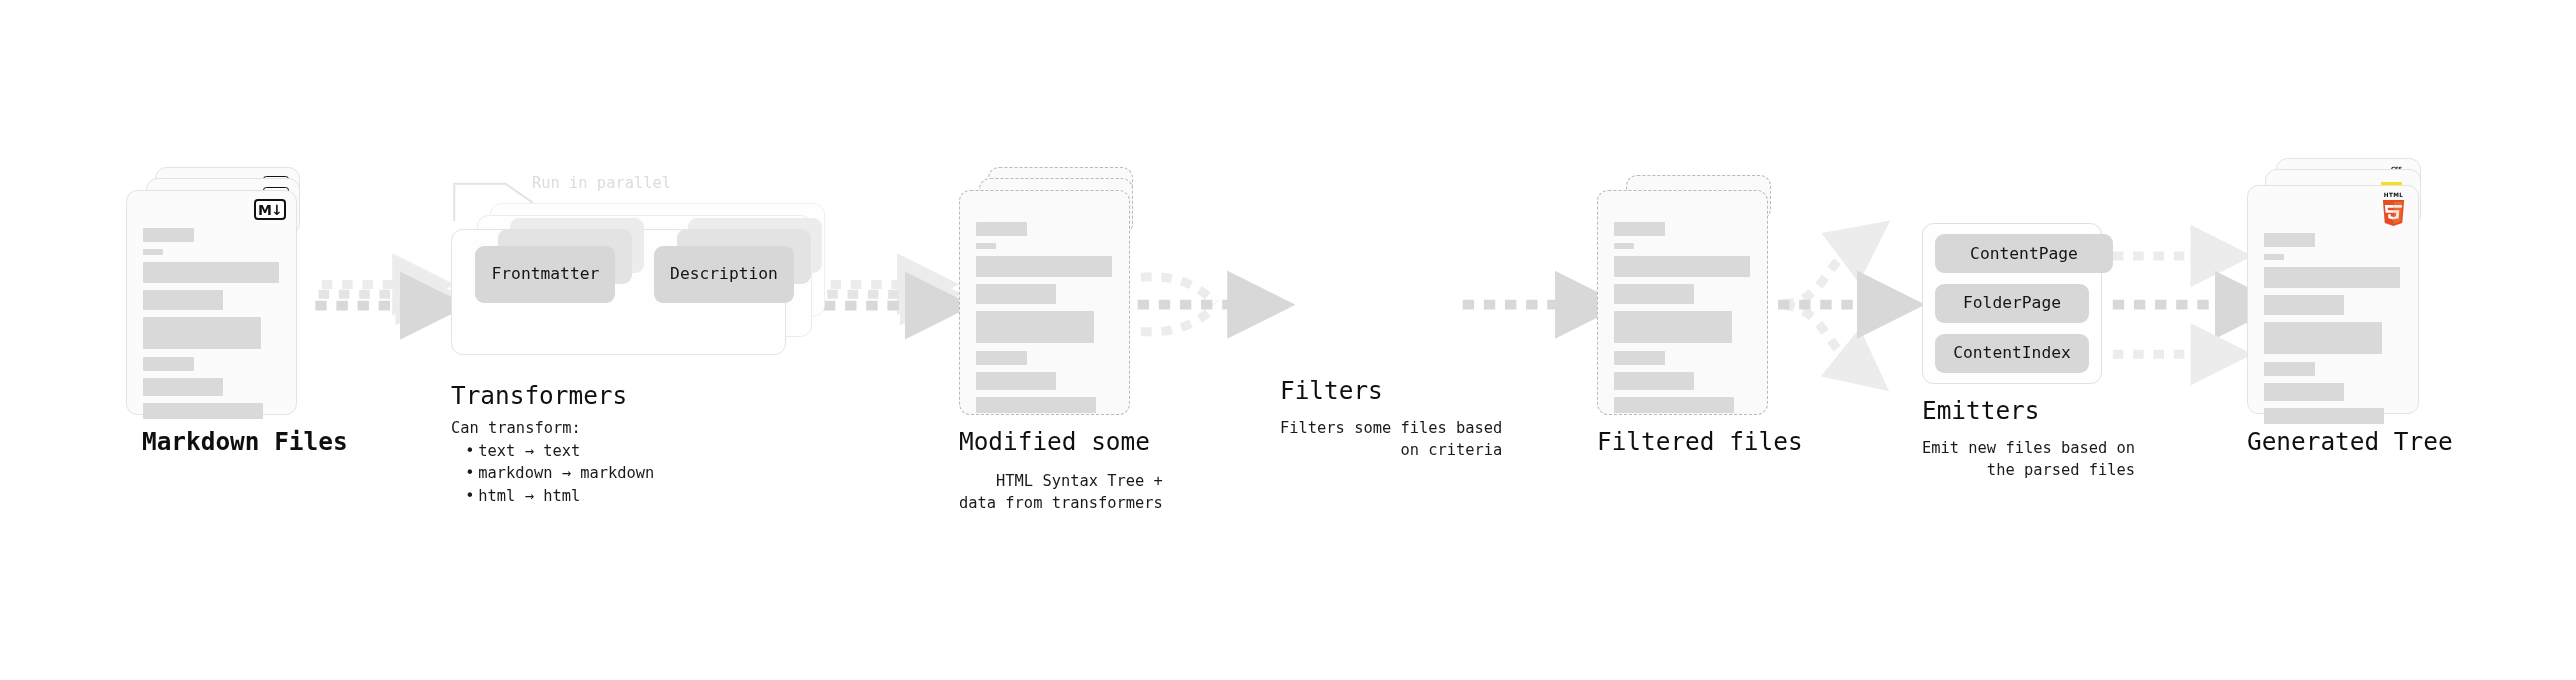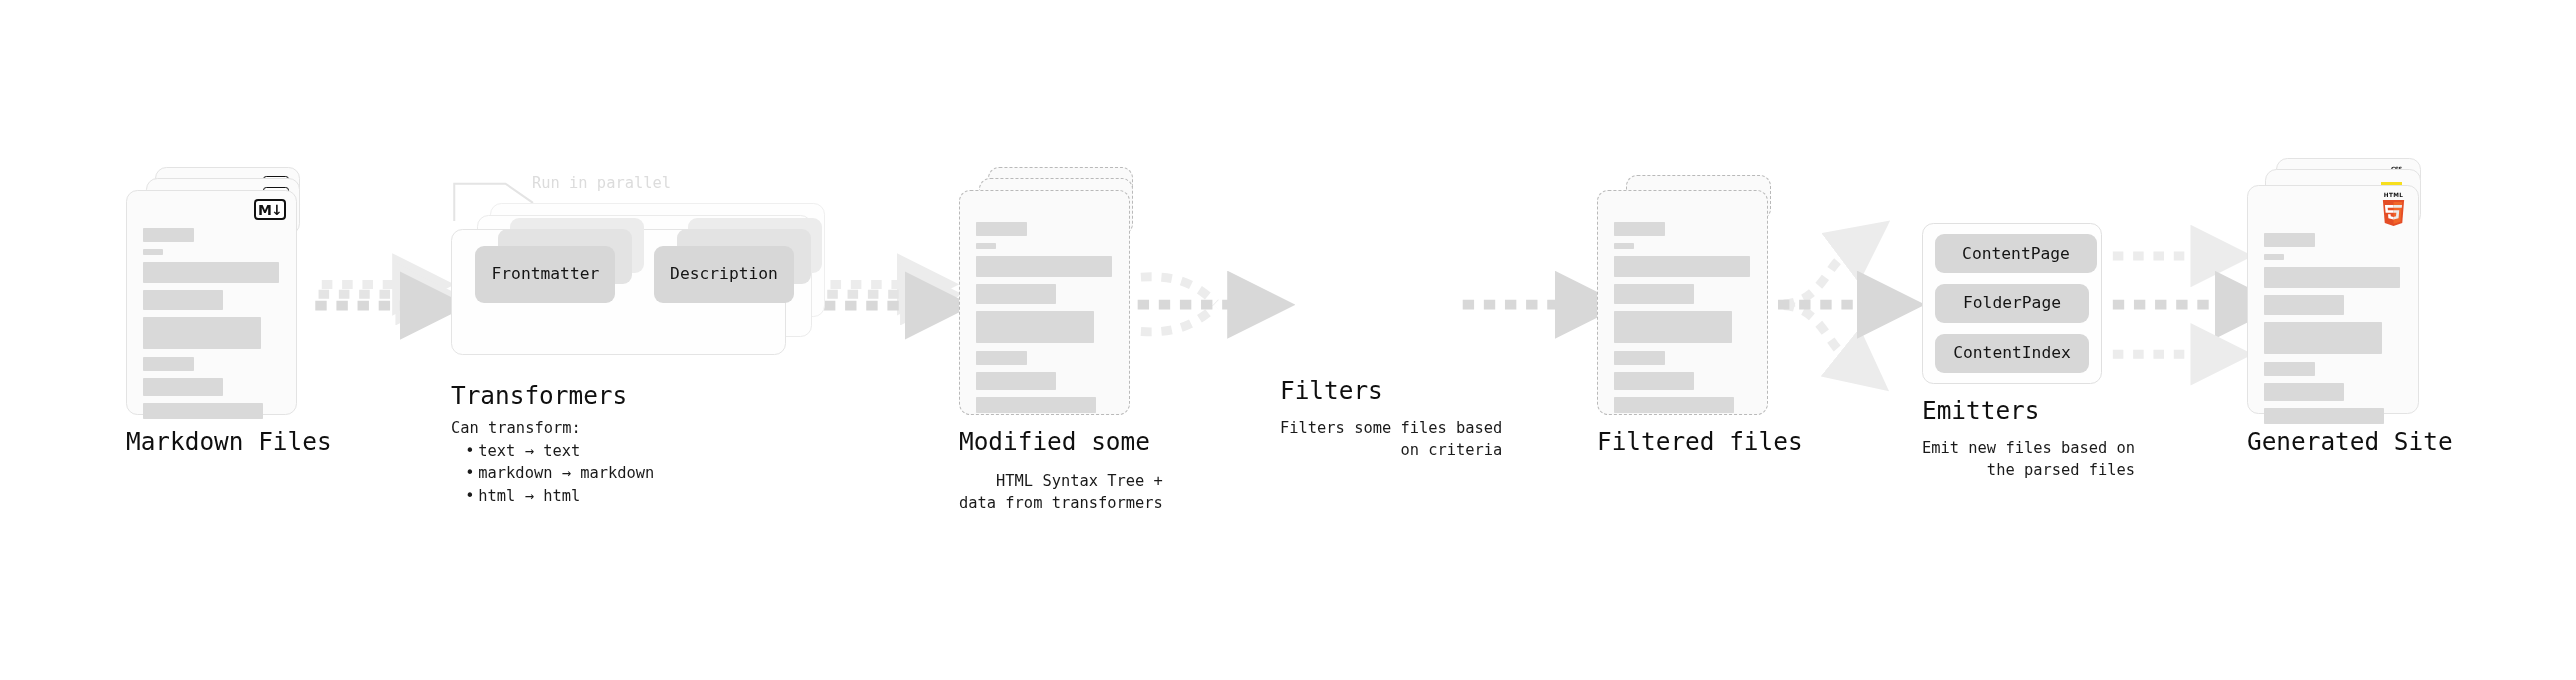--- a/index.html
+++ b/index.html
@@ -215,21 +215,21 @@
         <div class="bar" style="width:19.5px;height:5.7px;"></div>
         <div class="bar" style="width:136px;height:20.3px;"></div>
         <div class="bar" style="width:80px;height:20.3px;"></div>
         <div class="bar" style="width:118px;height:32px;"></div>
         <div class="bar" style="width:51px;height:14px;"></div>
         <div class="bar" style="width:80px;height:18px;"></div>
         <div class="bar" style="width:120px;height:15.4px;"></div>
       </div>
     </div>
   </div>
-  <div class="caption-title" style="left:126px; top:429px;">Markdown Files</div>
+  <div class="caption-title" style="left:142px; top:429px;font-weight:bold;">Markdown Files</div>
 
   <div class="node" style="left:451px; top:179px; width:382px; height:187px;text-decoration:underline;">
     <div class="parallel-label" style="left:81px; top:-3.3px;">Run in parallel</div>
 
     <div class="box" style="left:39px; top:24.4px; width:335px; height:114px; border-color:#efefef;"></div>
     <div class="box" style="left:26px; top:36px; width:335px; height:122px; border-color:#ebebeb;"></div>
     <div class="box" style="left:0px; top:50px; width:335px; height:126px; border-color:#e4e4e4;"></div>
 
     <div class="pill" style="left:59px; top:39px; width:134px; height:55px; background:#ececec; color:transparent;"></div>
     <div class="pill" style="left:47px; top:50px; width:134px; height:55px; background:#e3e3e3; color:transparent;"></div>
@@ -285,21 +285,21 @@
         <div class="bar" style="width:51px;height:14px;"></div>
         <div class="bar" style="width:80px;height:18px;"></div>
         <div class="bar" style="width:120px;height:15.4px;"></div>
       </div>
     </div>
   </div>
   <div class="caption-title" style="left:1597px; top:429px;">Filtered files</div>
 
   <div class="node" style="left:1922px; top:223px; width:187px; height:167px;">
     <div class="box" style="left:0; top:0; width:180px; height:161px;"></div>
-    <div class="pill" style="left:13px; top:11.4px; width:162px; height:39px;">ContentPage</div>
+    <div class="pill" style="left:13px; top:11.4px; width:178px; height:39px;">ContentPage</div>
     <div class="pill" style="left:13px; top:61px; width:154px; height:39px;">FolderPage</div>
     <div class="pill" style="left:13px; top:111px; width:154px; height:39px;">ContentIndex</div>
   </div>
   <div class="caption-title" style="left:1922px; top:398px;">Emitters</div>
   <div class="caption-sub" style="left:1922px; top:437px;">Emit new files based on
 the parsed files</div>
 
   <div class="node doc-stack" style="left:2247px; top:158px; width:191px; height:256px;">
 
     <div class="doc-card" style="left:29px; top:0px; width:145px; height:47px;">
@@ -333,16 +333,16 @@
         <div class="bar" style="width:19.5px;height:5.7px;"></div>
         <div class="bar" style="width:136px;height:20.3px;"></div>
         <div class="bar" style="width:80px;height:20.3px;"></div>
         <div class="bar" style="width:118px;height:32px;"></div>
         <div class="bar" style="width:51px;height:14px;"></div>
         <div class="bar" style="width:80px;height:18px;"></div>
         <div class="bar" style="width:120px;height:15.4px;"></div>
       </div>
     </div>
   </div>
-  <div class="caption-title" style="left:2247px; top:429px;">Generated Site</div>
+  <div class="caption-title" style="left:2247px; top:429px;">Generated Tree</div>
 
 </div>
 
 
 </body></html>

